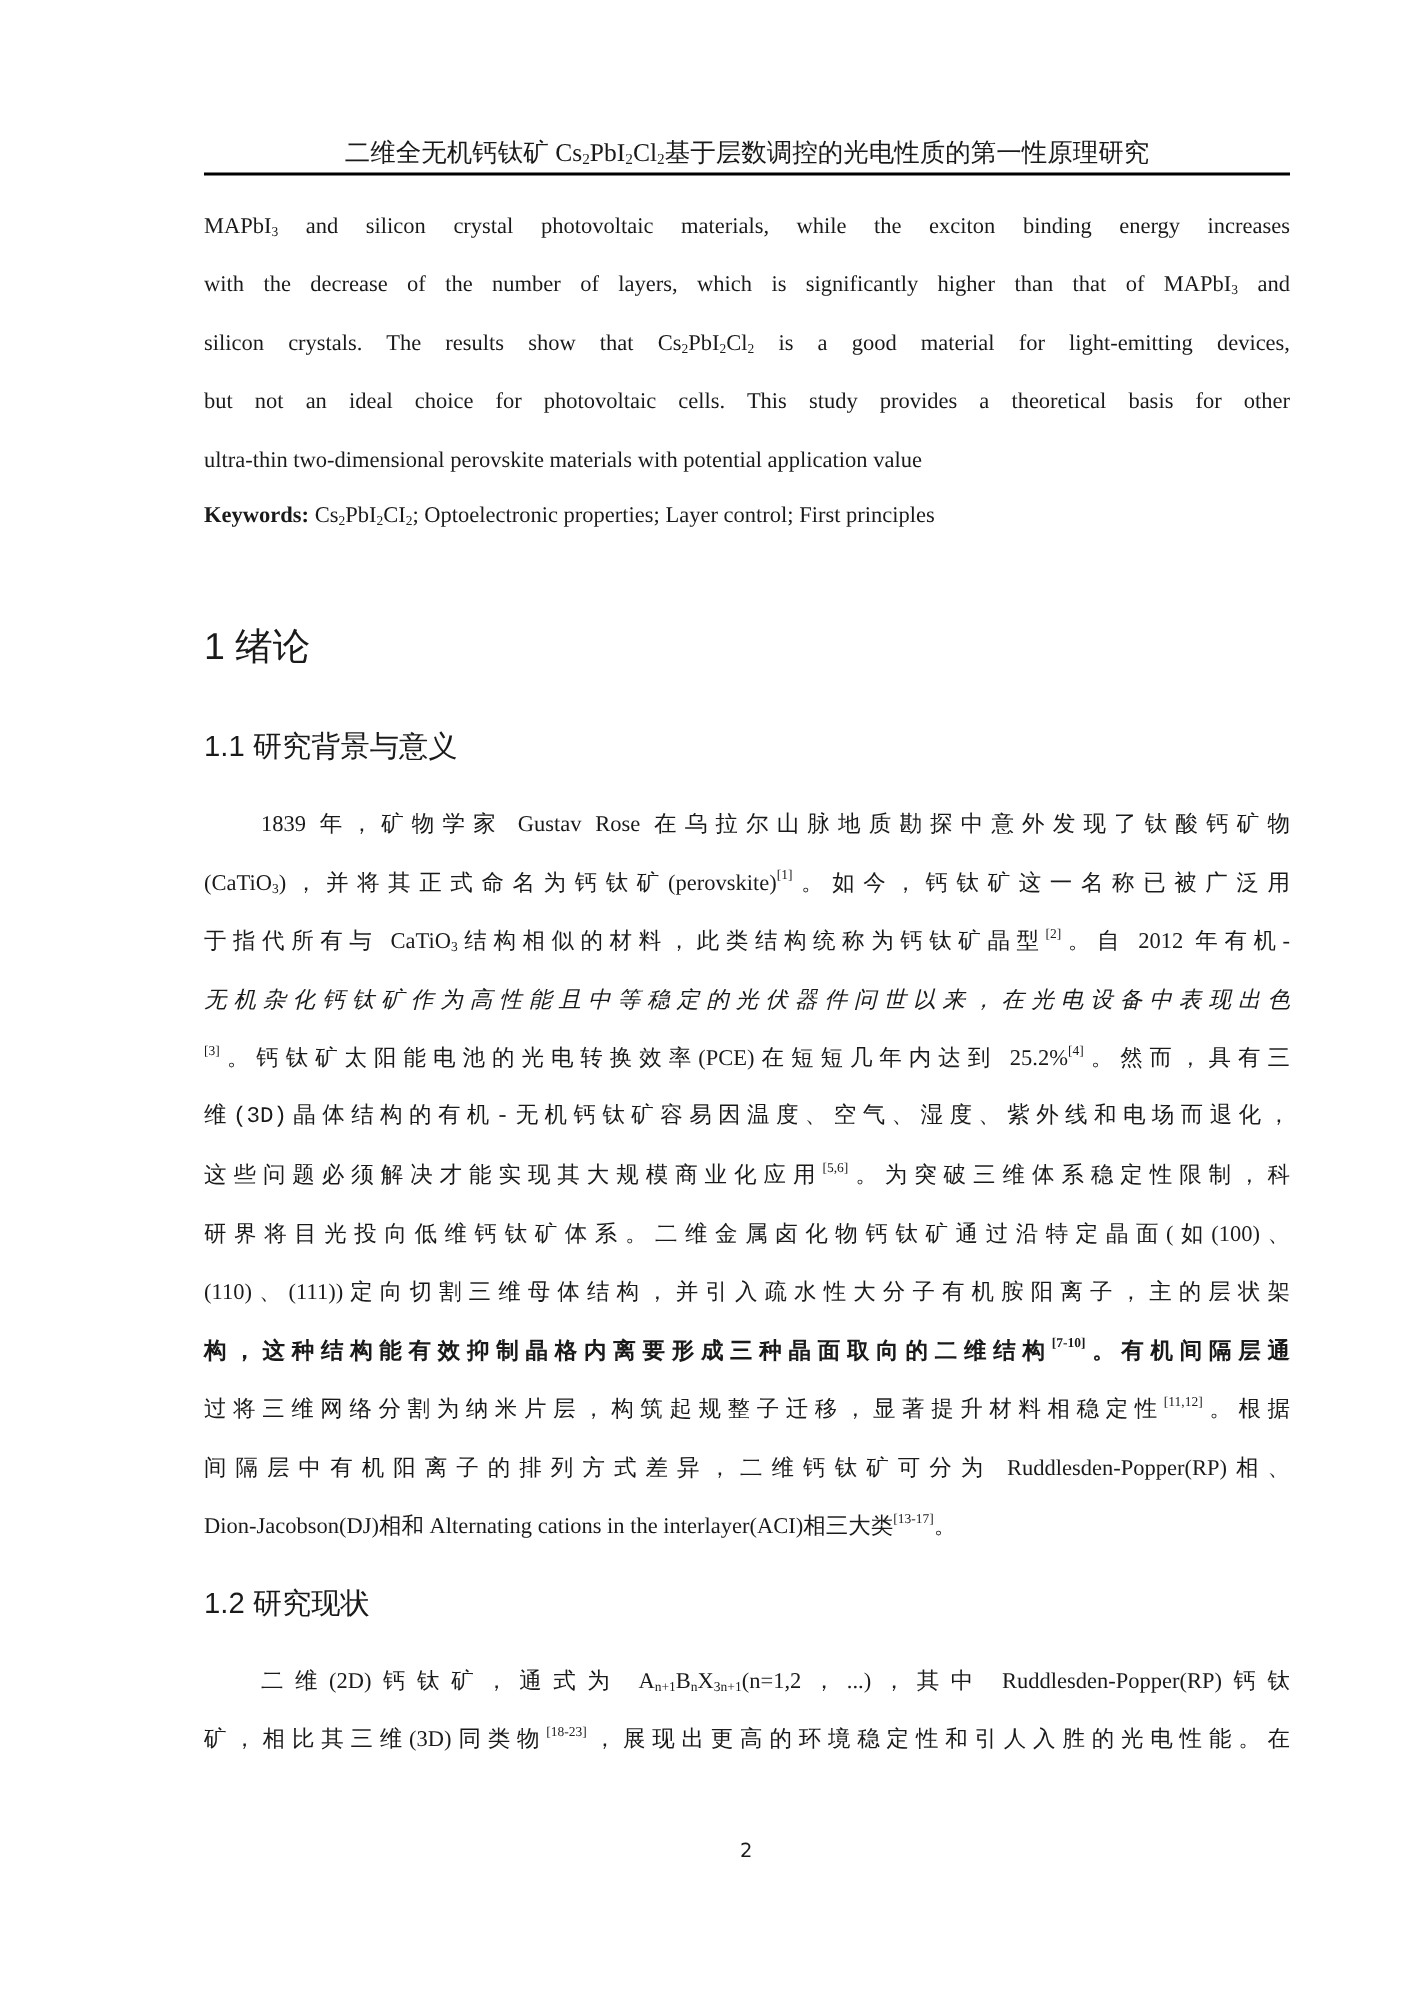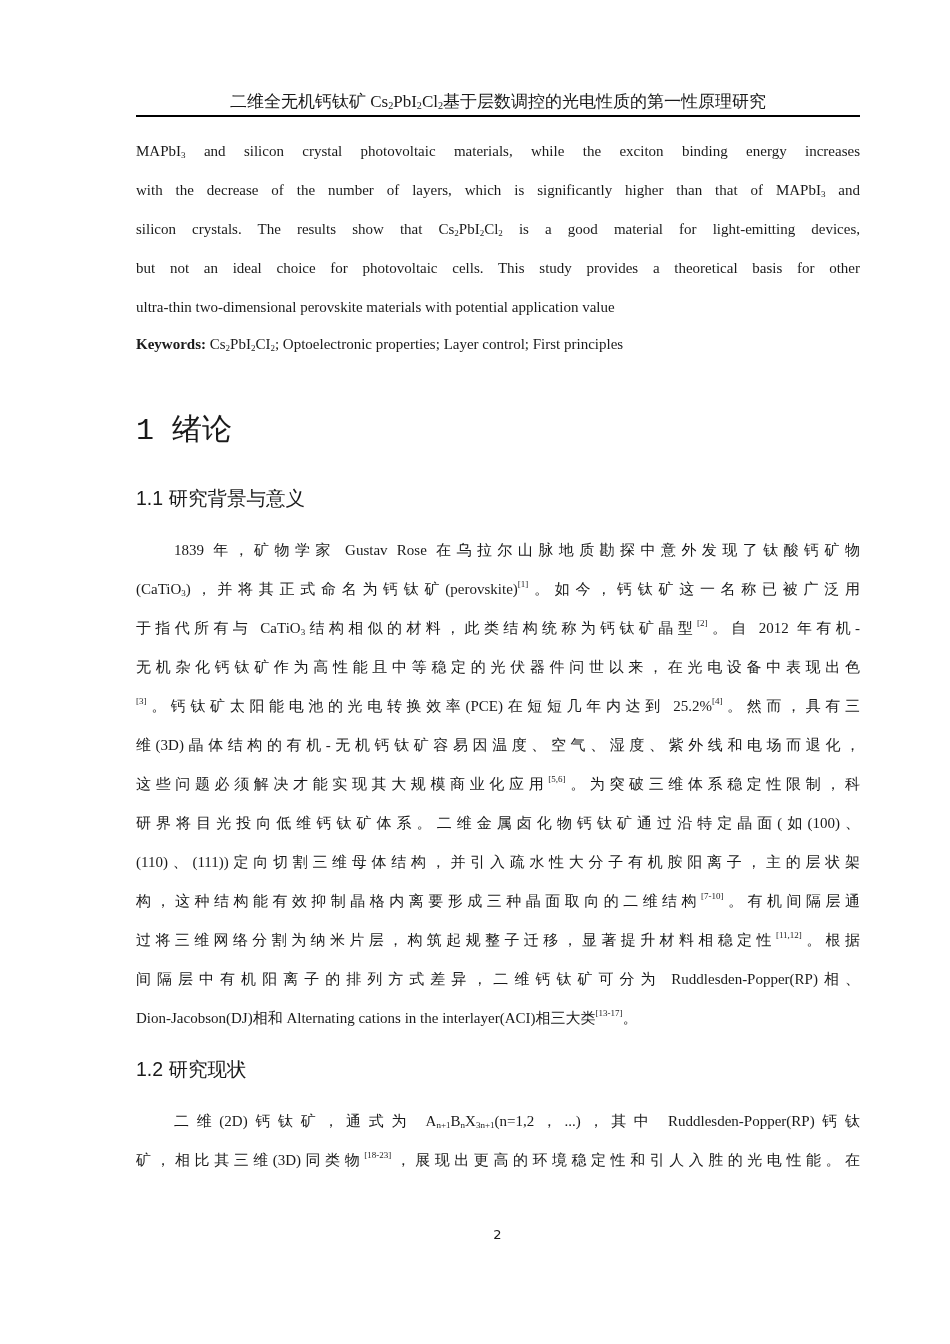--- a/index.html
+++ b/index.html
@@ -9,22 +9,22 @@
   .header { position:absolute; left:136px; width:724px; top:90px; text-align:center;
             font-size:17px; line-height:24px; }
   .header-rule { position:absolute; left:136px; width:724px; top:115px; height:2px; background:#000; }
   .line { position:absolute; left:136px; width:724px; font-size:15px; line-height:24px;
           white-space:nowrap; }
   .line.justify { text-align:justify; text-align-last:justify; }
   .indent { padding-left:38px; box-sizing:border-box; }
   sub { font-size:60%; vertical-align:-2px; line-height:0; }
   sup { font-size:60%; vertical-align:7px; line-height:0; }
   .bold { font-weight:bold; }
-  .h1 { position:absolute; left:136px; font-size:30px; line-height:30px;
-        font-family:Liberation Mono, monospace; font-weight:normal; }
+  .h1 { position:absolute; left:136px; font-size:25px; line-height:30px;
+        font-family:Liberation Sans, sans-serif; font-weight:normal; }
   .h2 { position:absolute; left:136px; font-size:19.5px; line-height:26px;
         font-family:Liberation Sans, sans-serif; font-weight:normal; }
   .pagenum { position:absolute; left:0; width:995px; top:1227px; text-align:center;
              font-size:13px; font-family:"DejaVu Sans", sans-serif; }
 </style>
 </head>
 <body>
 
 <div class="page">
   <div class="header"><span>二维全无机钙钛矿 Cs</span><sub>2</sub><span>PbI</span><sub>2</sub><span>Cl</span><sub>2</sub><span>基于层数调控的光电性质的第一性原理研究</span></div>
@@ -40,27 +40,27 @@
   <div class="line" id="kw" style="top: 332px;">
     <span class="bold">Keywords:</span><span><span> Cs</span><sub>2</sub><span>PbI</span><sub>2</sub><span>CI</span><sub>2</sub><span>; Optoelectronic properties; Layer control; First principles</span></span>
   </div>
 
   <div class="h1" style="top: 416px;">1 绪论</div>
   <div class="h2" style="top: 485px;">1.1 研究背景与意义</div>
   <div>
       <div class="line justify indent" style="top: 538px;"><span>1839 年，矿物学家 Gustav Rose 在乌拉尔山脉地质勘探中意外发现了钛酸钙矿物</span></div>
       <div class="line justify" style="top: 577px;"><span>(CaTiO</span><sub>3</sub><span>)，并将其正式命名为钙钛矿(perovskite)</span><sup>[1]</sup><span>。如今，钙钛矿这一名称已被广泛用</span></div>
       <div class="line justify" style="top: 616px;"><span>于指代所有与 CaTiO</span><sub>3</sub><span>结构相似的材料，此类结构统称为钙钛矿晶型</span><sup>[2]</sup><span>。自 2012 年有机-</span></div>
-      <div class="line justify" style="top: 655px;"><span>无机杂化钙钛矿作为高性能且中等稳定的光伏器件问世以来，在光电设备中表现出色</span></div>
+      <div class="line justify" style="top: 655px; font-style: italic;"><span>无机杂化钙钛矿作为高性能且中等稳定的光伏器件问世以来，在光电设备中表现出色</span></div>
       <div class="line justify" style="top: 694px;"><sup>[3]</sup><span>。钙钛矿太阳能电池的光电转换效率(PCE)在短短几年内达到 25.2%</span><sup>[4]</sup><span>。然而，具有三</span></div>
-      <div class="line justify" style="top: 733px;"><span>维(3D)晶体结构的有机-无机钙钛矿容易因温度、空气、湿度、紫外线和电场而退化，</span></div>
+      <div class="line justify" style="top: 733px; font-family: Liberation Mono, monospace;"><span>维(3D)晶体结构的有机-无机钙钛矿容易因温度、空气、湿度、紫外线和电场而退化，</span></div>
       <div class="line justify" style="top: 772px;"><span>这些问题必须解决才能实现其大规模商业化应用</span><sup>[5,6]</sup><span>。为突破三维体系稳定性限制，科</span></div>
       <div class="line justify" style="top: 811px;"><span>研界将目光投向低维钙钛矿体系。二维金属卤化物钙钛矿通过沿特定晶面(如(100)、</span></div>
       <div class="line justify" style="top: 850px;"><span>(110)、(111))定向切割三维母体结构，并引入疏水性大分子有机胺阳离子，主的层状架</span></div>
-      <div class="line justify" style="top: 889px;"><span>构，这种结构能有效抑制晶格内离要形成三种晶面取向的二维结构</span><sup>[7-10]</sup><span>。有机间隔层通</span></div>
+      <div class="line justify" style="top: 889px; font-weight: bold;"><span>构，这种结构能有效抑制晶格内离要形成三种晶面取向的二维结构</span><sup>[7-10]</sup><span>。有机间隔层通</span></div>
       <div class="line justify" style="top: 928px;"><span>过将三维网络分割为纳米片层，构筑起规整子迁移，显著提升材料相稳定性</span><sup>[11,12]</sup><span>。根据</span></div>
       <div class="line justify" style="top: 967px; font-family: Liberation Serif, serif;"><span>间隔层中有机阳离子的排列方式差异，二维钙钛矿可分为 Ruddlesden-Popper(RP)相、</span></div>
       <div class="line" style="top: 1006px;"><span>Dion-Jacobson(DJ)相和 Alternating cations in the interlayer(ACI)相三大类</span><sup>[13-17]</sup><span>。</span></div>
     </div>
   <div class="h2" style="top: 1056px;">1.2 研究现状</div>
   <div>
       <div class="line justify indent" style="top: 1109px;"><span>二维(2D)钙钛矿，通式为 A</span><sub>n+1</sub><span>B</span><sub>n</sub><span>X</span><sub>3n+1</sub><span>(n=1,2，...)，其中 Ruddlesden-Popper(RP)钙钛</span></div>
       <div class="line justify" style="top: 1148px;"><span>矿，相比其三维(3D)同类物</span><sup>[18-23]</sup><span>，展现出更高的环境稳定性和引人入胜的光电性能。在</span></div>
     </div>
 

